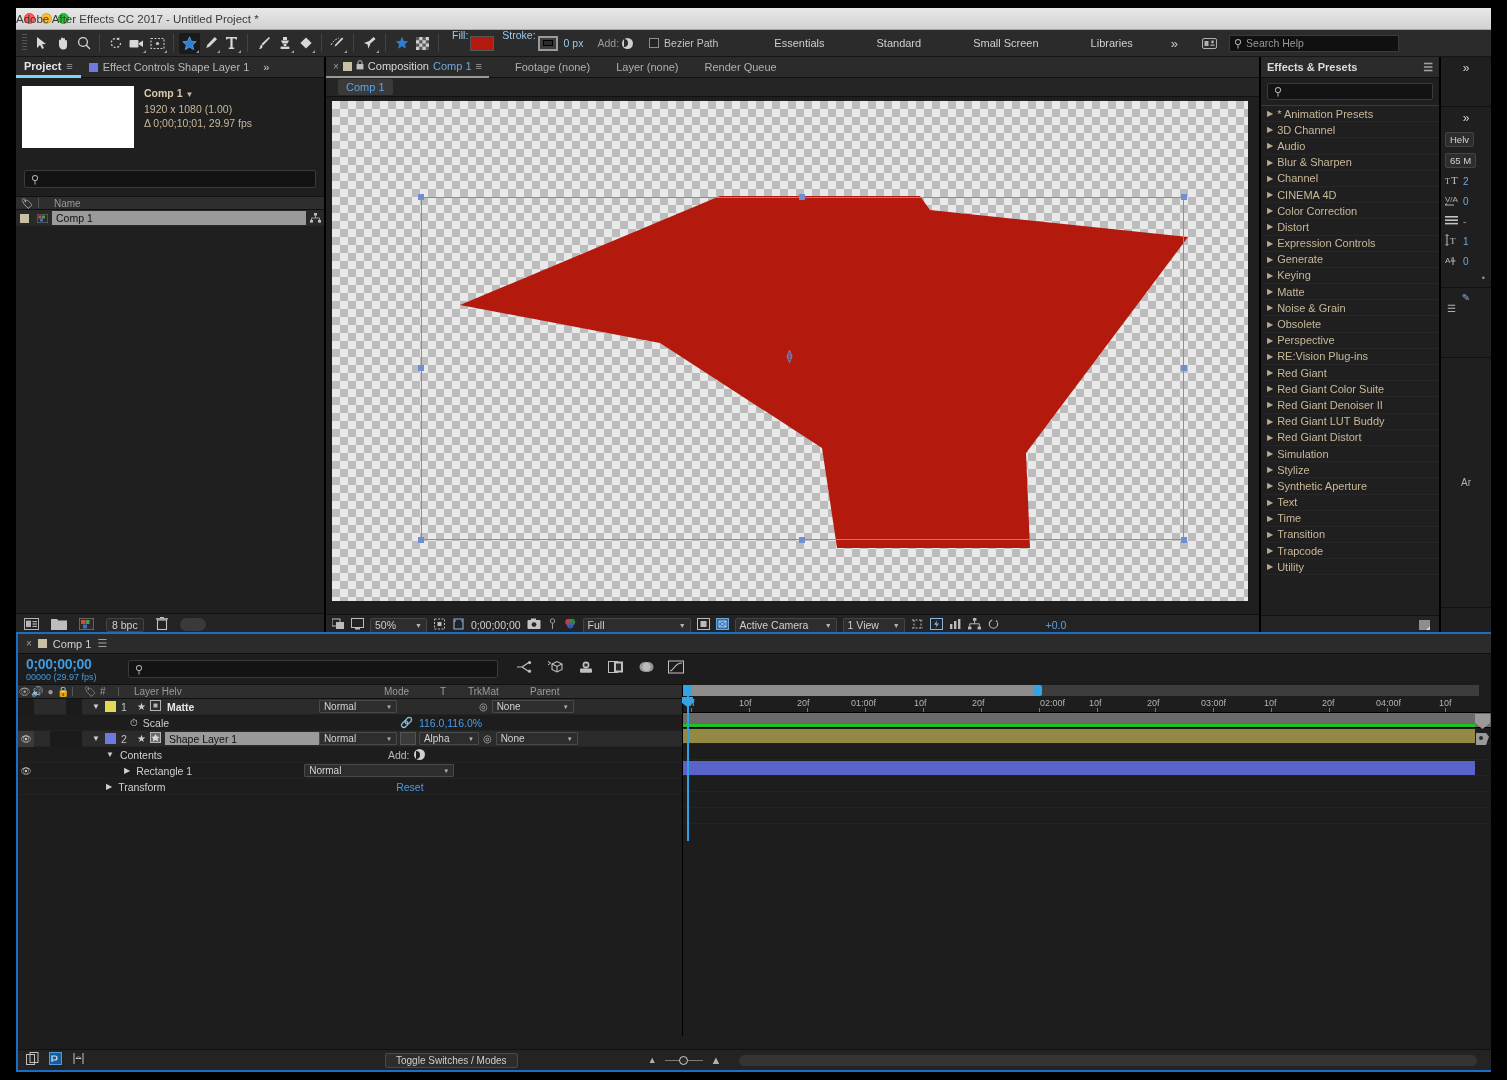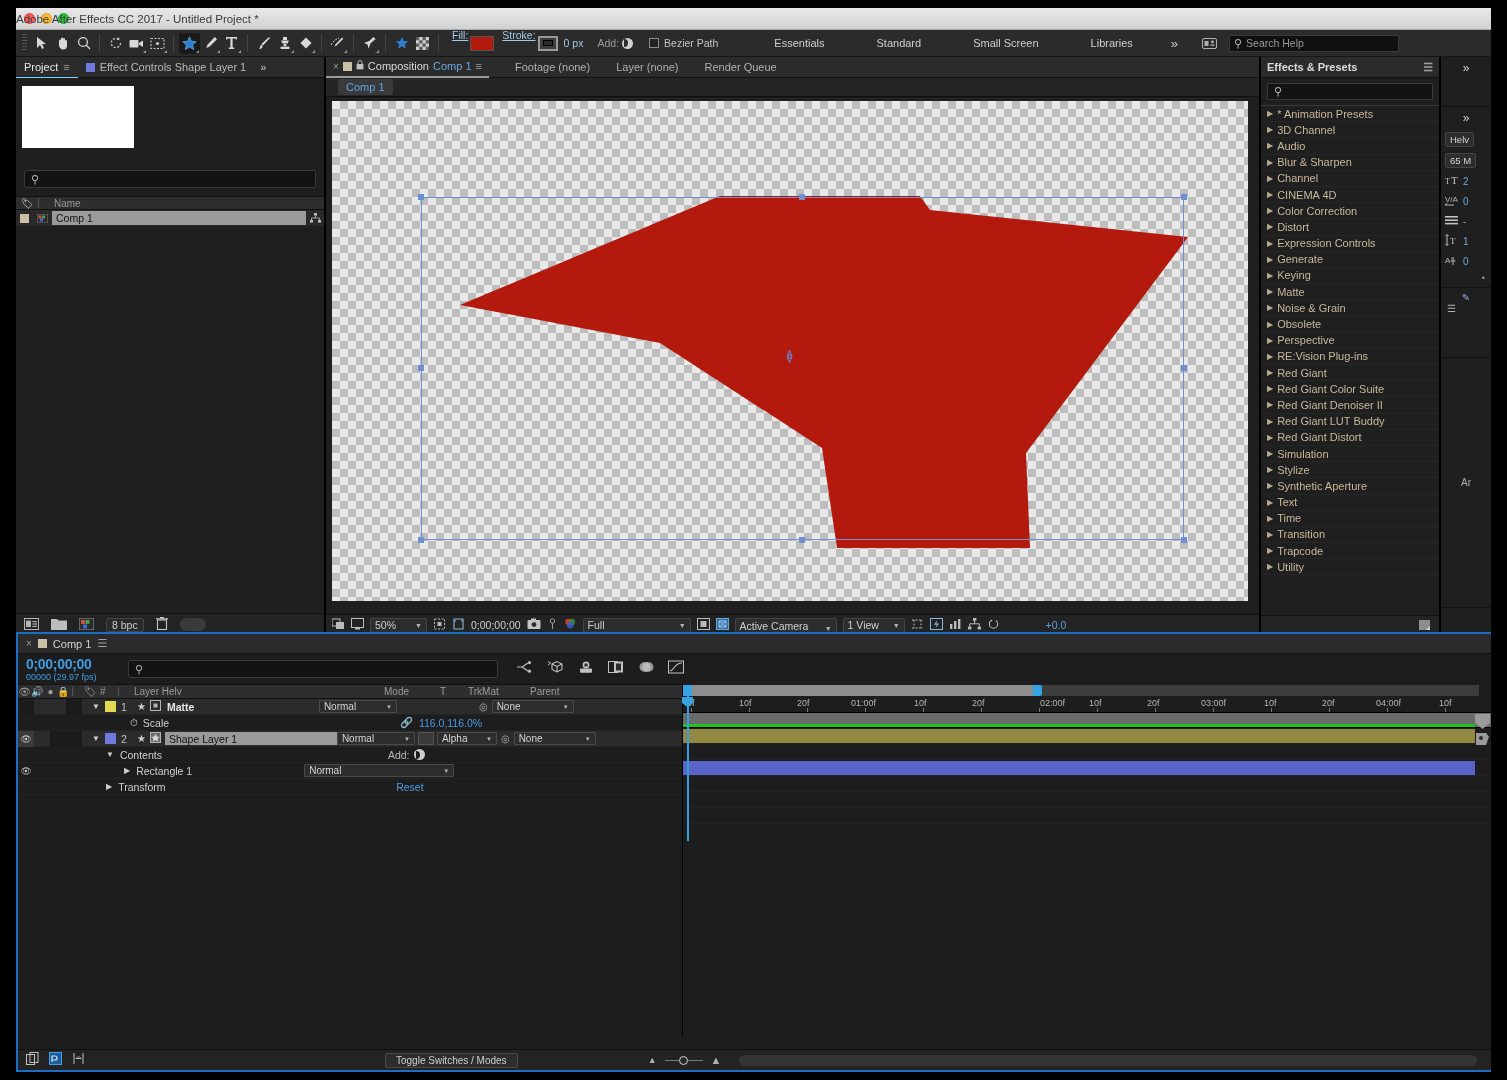--- a/index.html
+++ b/index.html
@@ -37,21 +37,21 @@
     position:relative;
   }
   .grip { width:5px; height:18px; margin:0 4px 0 6px;
           background:repeating-linear-gradient(#555 0 1px,transparent 1px 3px); }
   .tbtn { width:21px; height:21px; display:flex; align-items:center; justify-content:center;
           position:relative; border-radius:2px; }
   .tbtn.sel { background:#1a1a1a; }
   .tsep { width:1px; height:18px; background:#444; margin:0 5px; }
   .tri-corner::after{ content:""; position:absolute; right:1px; bottom:1px;
       border-left:3px solid transparent; border-bottom:3px solid #999; }
-  .fill-label{ color:#9fc9e8; margin:0 2px 16px 8px; font-size:10.5px;text-decoration:underline;}
+  .fill-label{ color:#9fc9e8; margin:0 2px 16px 8px; font-size:10.5px;}
   .swatch-fill{ width:24px;height:15px;background:#b4190e;border:1px solid #555; }
   .swatch-stroke{ width:20px;height:15px;border:2px solid #9a9a9a;background:#3c3c3c;
      display:flex;align-items:center;justify-content:center;}
   .swatch-stroke i{display:block;width:10px;height:6px;background:#2b2b2b;border:1px solid #000;}
   .px{color:#9fc9e8; margin:0 4px 0 6px;}
   .add-lbl{color:#9a9a9a;margin-left:10px;}
   .add-dot{width:11px;height:11px;border-radius:50%;background:#cfcfcf;margin-left:3px;
      position:relative;}
   .add-dot::after{content:"";position:absolute;left:2px;top:1.5px;width:4px;height:8px;
      background:#2b2b2b;border-radius:0 4px 4px 0;}
@@ -69,21 +69,21 @@
   .magglyph{font-size:11px;margin-right:4px;color:#b0b0b0;}
 
   
   .body { display:flex; height:578px; }
 
   
   .project-panel{ width:310px; background:#1f1f1f; border-right:2px solid #000; position:relative;}
   .panel-tabs{ height:21px; background:#2b2b2b; display:flex; align-items:center;
       font-size:11px; color:#b8b8b8; border-bottom:1px solid #111; position:relative;}
   .ptab{ padding:0 8px; height:21px; display:flex; align-items:center; gap:5px;}
-  .ptab.active{ color:#e6e6e6; font-weight:normal; border-bottom:1px solid #7dd3fc;}
+  .ptab.active{ color:#e6e6e6; font-weight:bold; border-bottom:3px solid #7dd3fc;}
   .ham{font-size:11px;color:#a0a0a0;}
   .sqr{width:9px;height:9px;display:inline-block;}
   .proj-info{display:flex;padding:8px 0 0 6px;}
   .thumb{width:112px;height:62px;background:#fff;}
   .pinfo{margin-left:10px;font-size:10.5px;color:#c9b89a;line-height:14px;}
   .pinfo .cname{color:#d8c9ac;font-weight:bold;}
   .proj-search{margin:22px 8px 0 8px;height:18px;background:#131313;border:1px solid #3a3a3a;
       display:flex;align-items:center;padding-left:6px;color:#888;font-size:10px;border-radius:2px;}
   .colhead{margin-top:8px;height:14px;background:#2e2e2e;border-top:1px solid #111;
       border-bottom:1px solid #111;display:flex;align-items:center;font-size:10px;color:#9a9a9a;}
@@ -380,20 +380,28 @@
         </div>
         <div class="ptab">
           <span class="sqr" style="background:#6e7ade"></span>
           <span>Effect Controls Shape Layer 1</span>
         </div>
         <span class="chev" style="margin-left:6px;font-size:11px;">»</span>
       </div>
 
       <div class="proj-info">
         <div class="thumb"></div>
+        <div class="pinfo">
+          <div>
+            <span class="cname">Comp 1</span>
+            <span style="font-size:8px;">▼</span>
+          </div>
+          <div>1920 x 1080 (1.00)</div>
+          <div>Δ 0;00;10;01, 29.97 fps</div>
+        </div>
       </div>
 
       <div class="proj-search">
         <span class="magglyph">⚲</span>
         <span></span>
       </div>
 
       <div class="colhead">
         <span style="width:22px;text-align:center;color:#c8c8c8;">🏷</span>
         <span style="width:10px;border-left:1px solid #555;height:10px;"></span>
@@ -564,21 +572,21 @@
               <rect x="0.5" y="0.5" width="12" height="11" fill="none" stroke="#bbb"></rect>
               <rect x="3.5" y="3" width="6" height="6" fill="#bbb"></rect>
             </svg>
         </span>
         <span>
           <svg width="13" height="12" viewBox="0 0 13 12">
               <rect x="0.5" y="0.5" width="12" height="11" fill="#2e6ea8" stroke="#6aa8dc"></rect>
               <path d="M3 3 L10 3 L10 9 L3 9Z M3 3 L6.5 6 L10 3 M3 9 L6.5 6 L10 9" stroke="#cfe4f5" fill="none" stroke-width="0.8"></path>
             </svg>
         </span>
-        <div class="selbox" style="width:102px;justify-content:space-between;align-items:flex-end;">
+        <div class="selbox" style="width:102px;justify-content:space-between;">
           <span>Active Camera</span>
           <span style="font-size:7px;color:#b4b4b4;">▼</span>
         </div>
         <div class="selbox" style="width:62px;justify-content:space-between;">
           <span>1 View</span>
           <span style="font-size:7px;color:#b4b4b4;">▼</span>
         </div>
         <span>
           <svg width="13" height="12" viewBox="0 0 13 12">
               <path d="M1 2 H12 M1 10 H12 M3 2 V10 M10 2 V10" stroke="#bbb" fill="none" stroke-dasharray="2 1.5"></path>
@@ -953,21 +961,21 @@
           <span style="font-size:8px;color:#cfcfcf;">▼</span>
           <span class="colorchip" style="background:#6e7ade;margin:0 5px;"></span>
           <span style="width:16px;color:#c0c0c0;">2</span>
           <span style="color:#cfcfcf;font-size:10px;margin-right:4px;">★</span>
           <span style="margin-right:4px;">
             <svg width="11" height="11" viewBox="0 0 11 11">
                 <rect x="0.5" y="0.5" width="10" height="10" fill="#6a6a6a" stroke="#b4b4b4"></rect>
                 <path d="M5.5 2 L7 4.6 L9.6 4.9 L7.6 6.8 L8.2 9.5 L5.5 8.1 L2.8 9.5 L3.4 6.8 L1.4 4.9 L4 4.6 Z" fill="#d8d8d8"></path>
               </svg>
           </span>
-          <span class="layname-sel" style="width:172px;">Shape Layer 1</span>
+          <span class="layname-sel" style="width:154px;">Shape Layer 1</span>
           <span class="modebox" style="width:78px;">
             <span>Normal</span>
             <span style="font-size:6px;color:#b4b4b4;">▼</span>
           </span>
           <span style="width:16px;height:13px;background:#3a3a3a;border:1px solid #555;margin-left:3px;"></span>
           <span class="modebox" style="width:60px;margin-left:3px;">
             <span>Alpha</span>
             <span style="font-size:6px;color:#b4b4b4;">▼</span>
           </span>
           <span style="color:#b0b0b0;font-size:10px;margin:0 4px;">◎</span>

